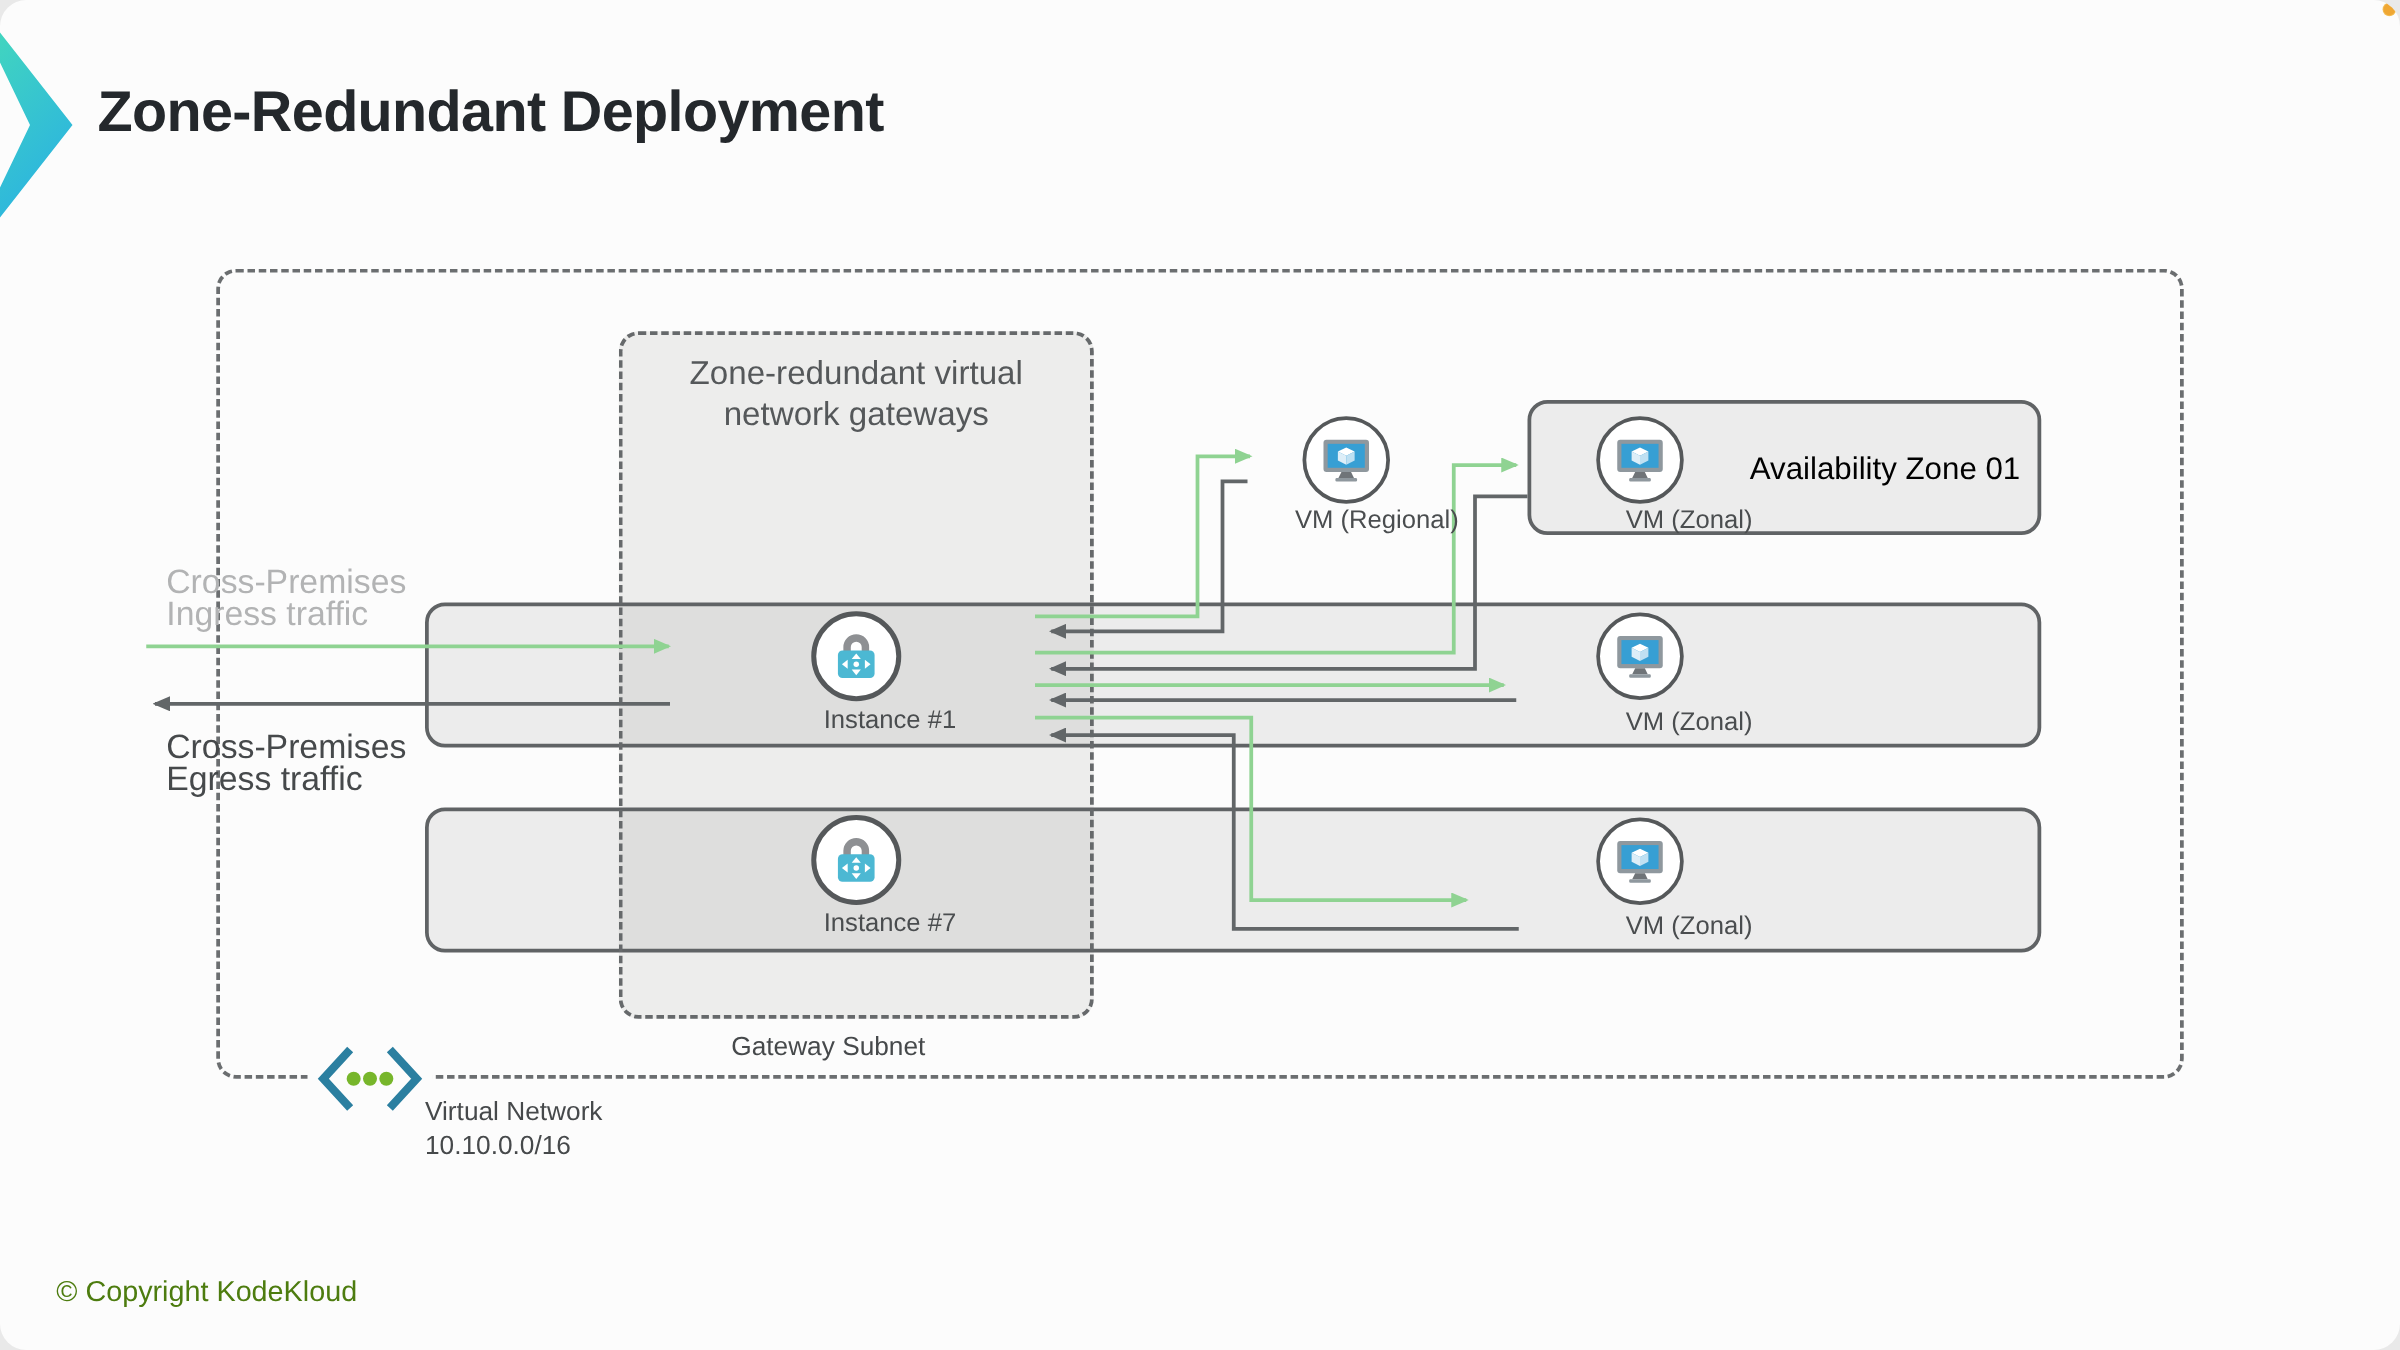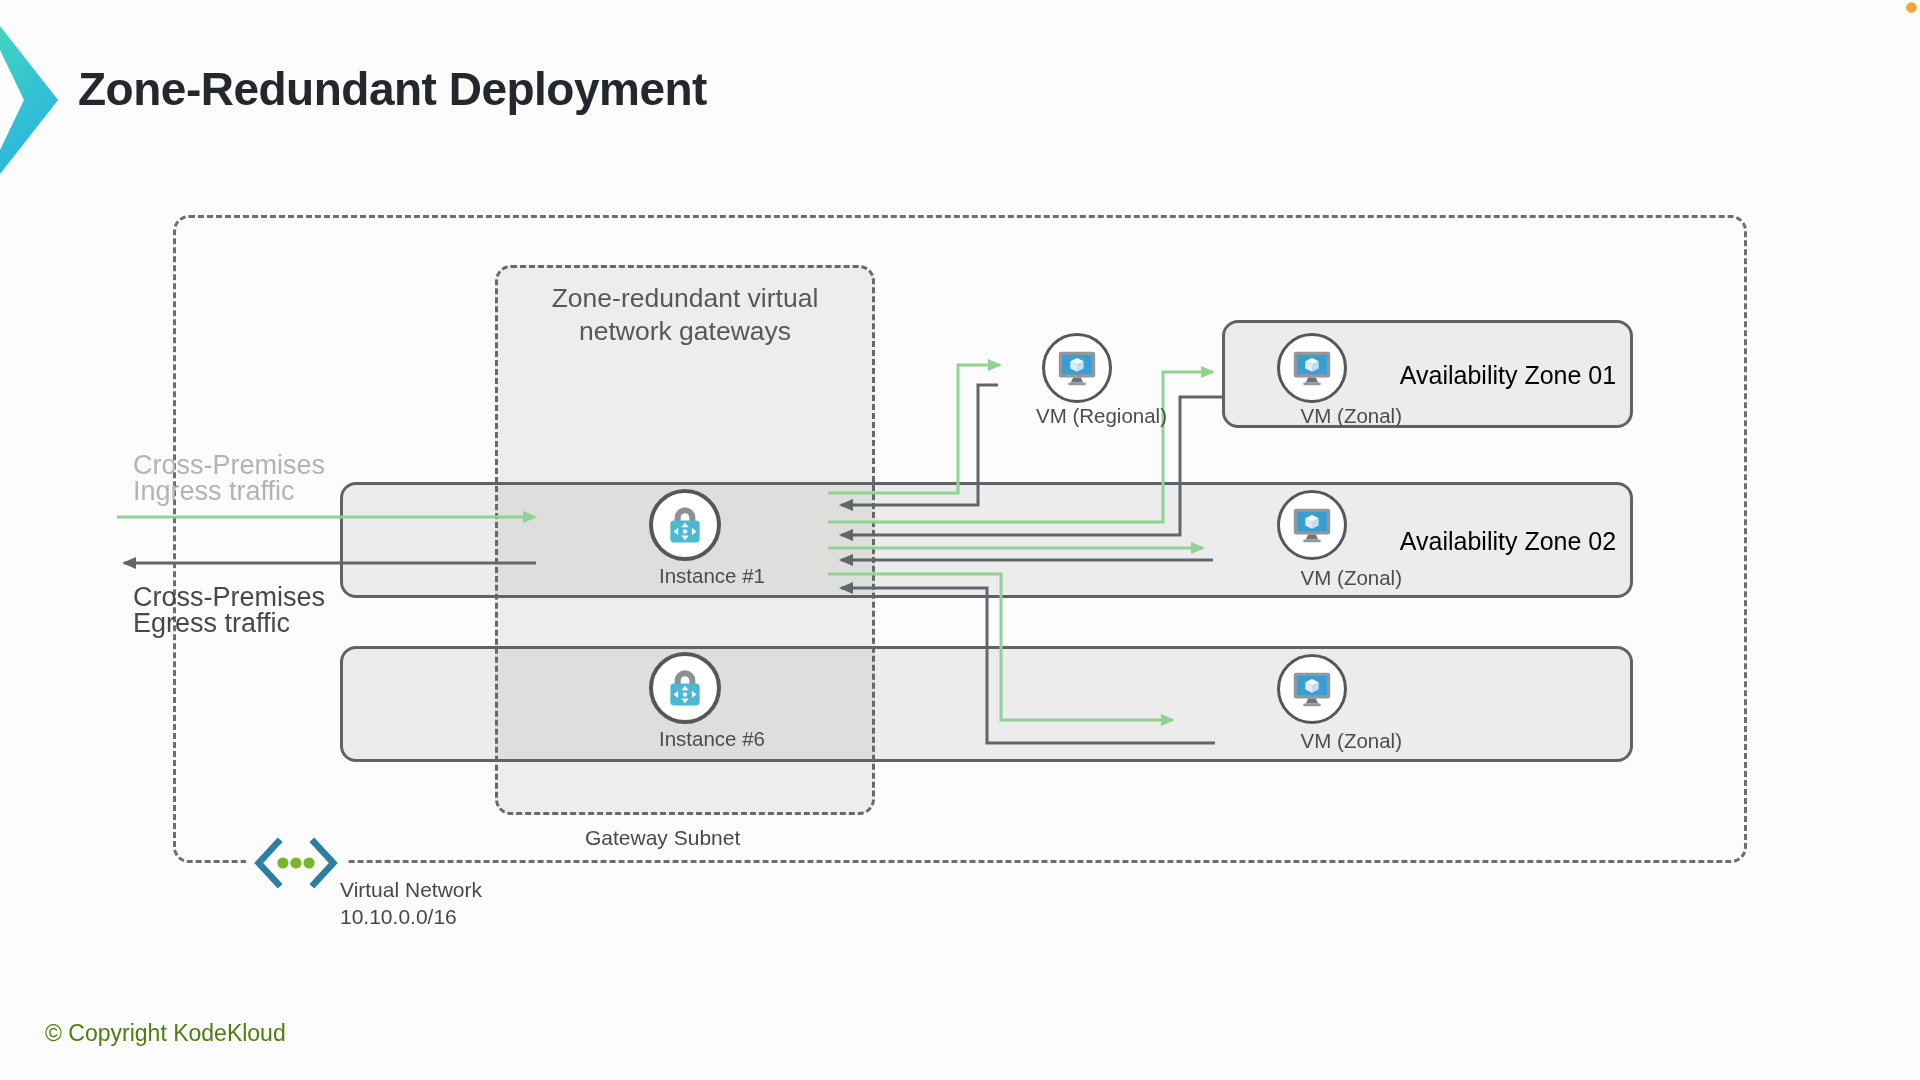--- a/index.html
+++ b/index.html
@@ -1,20 +1,21 @@
 <!DOCTYPE html>
 <html style="--ingress-green: #8fd392; --egress-gray: #626668; --icon-teal: #4cb8d3; --icon-screen-blue: #379fd4; --vnet-blue: #2b7fa0; --vnet-dot-green: #77b62b; --logo-top: #41d5bf; --logo-bottom: #2cb4e0; --corner-dot: #efa733;"><head>
 <meta charset="utf-8">
 <style>
   html,body{margin:0;padding:0;background:#e9e9e9;}
   .slide{
     position:relative;width:1920px;height:1080px;overflow:hidden;
     background:#fcfcfc;
     font-family:"Liberation Sans", sans-serif;
     color:#4a4d4f;
+    border-radius:21px;
   }
   .abs{position:absolute;}
 
   
   .logo{left:0;top:24px;width:62px;height:152px;z-index:6;}
   .page-title{
     left:78px;top:62px;width:900px;
     font-size:46px;font-weight:700;color:#24282c;letter-spacing:-0.5px;
     z-index:6;
   }
@@ -118,21 +119,20 @@
   <div class="abs gw-fill"></div>
 
   <div class="abs zone zone1"></div>
   <div class="abs zone zone2"></div>
   <div class="abs zone zone3"></div>
 
   <div class="abs gw-border"></div>
 
   <div class="abs gw-title">Zone-redundant virtual network gateways</div>
   <div class="abs az-label az1">Availability Zone 01</div>
-  <div class="abs az-label az2">Availability Zone 02</div>
 
   <div class="abs traffic-label ingress-label">
     <div>Cross-Premises</div>
     <div>Ingress traffic</div>
   </div>
   <div class="abs traffic-label egress-label">
     <div>Cross-Premises</div>
     <div>Egress traffic</div>
   </div>
 
@@ -185,21 +185,21 @@
     <svg width="44" height="44" viewBox="0 0 48 48">
       <path d="M16,22 v-6 a8,8 0 0 1 16,0 v6" stroke="#8e9093" stroke-width="6.5" fill="none"></path>
       <rect x="8" y="19" width="32" height="24" rx="4" fill="#4cb8d3"></rect>
       <path d="M24,21.5 L28,26.5 L20,26.5 Z" fill="#fff"></path>
       <path d="M24,40.5 L20,35.5 L28,35.5 Z" fill="#fff"></path>
       <path d="M11.5,31 L16.5,27 L16.5,35 Z" fill="#fff"></path>
       <path d="M36.5,31 L31.5,27 L31.5,35 Z" fill="#fff"></path>
       <circle cx="24" cy="31" r="2.4" fill="#fff"></circle>
     </svg>
   </div>
-  <div class="abs node-label" style="left:605px;top:727px;width:160px;">Instance #6</div>
+  <div class="abs node-label" style="left:605px;top:727px;width:160px;">Instance #7</div>
 
   <div class="abs circle vm-circle" style="left:1042px;top:333px;">
     <svg width="46" height="46" viewBox="0 0 48 48">
       <rect x="5" y="7" width="38" height="27" rx="2.5" fill="#8f989e"></rect>
       <rect x="8.5" y="10.5" width="31" height="20" fill="#379fd4"></rect>
       <path d="M24,13.5 L31,17 L24,20.5 L17,17 Z" fill="#ffffff"></path>
       <path d="M17,17 L24,20.5 L24,28 L17,24.5 Z" fill="#ddeef8"></path>
       <path d="M31,17 L24,20.5 L24,28 L31,24.5 Z" fill="#bfe0f2"></path>
       <path d="M20,34 L28,34 L30.5,39 L17.5,39 Z" fill="#6f7478"></path>
       <rect x="15" y="39" width="18" height="3" rx="1" fill="#8f989e"></rect>

